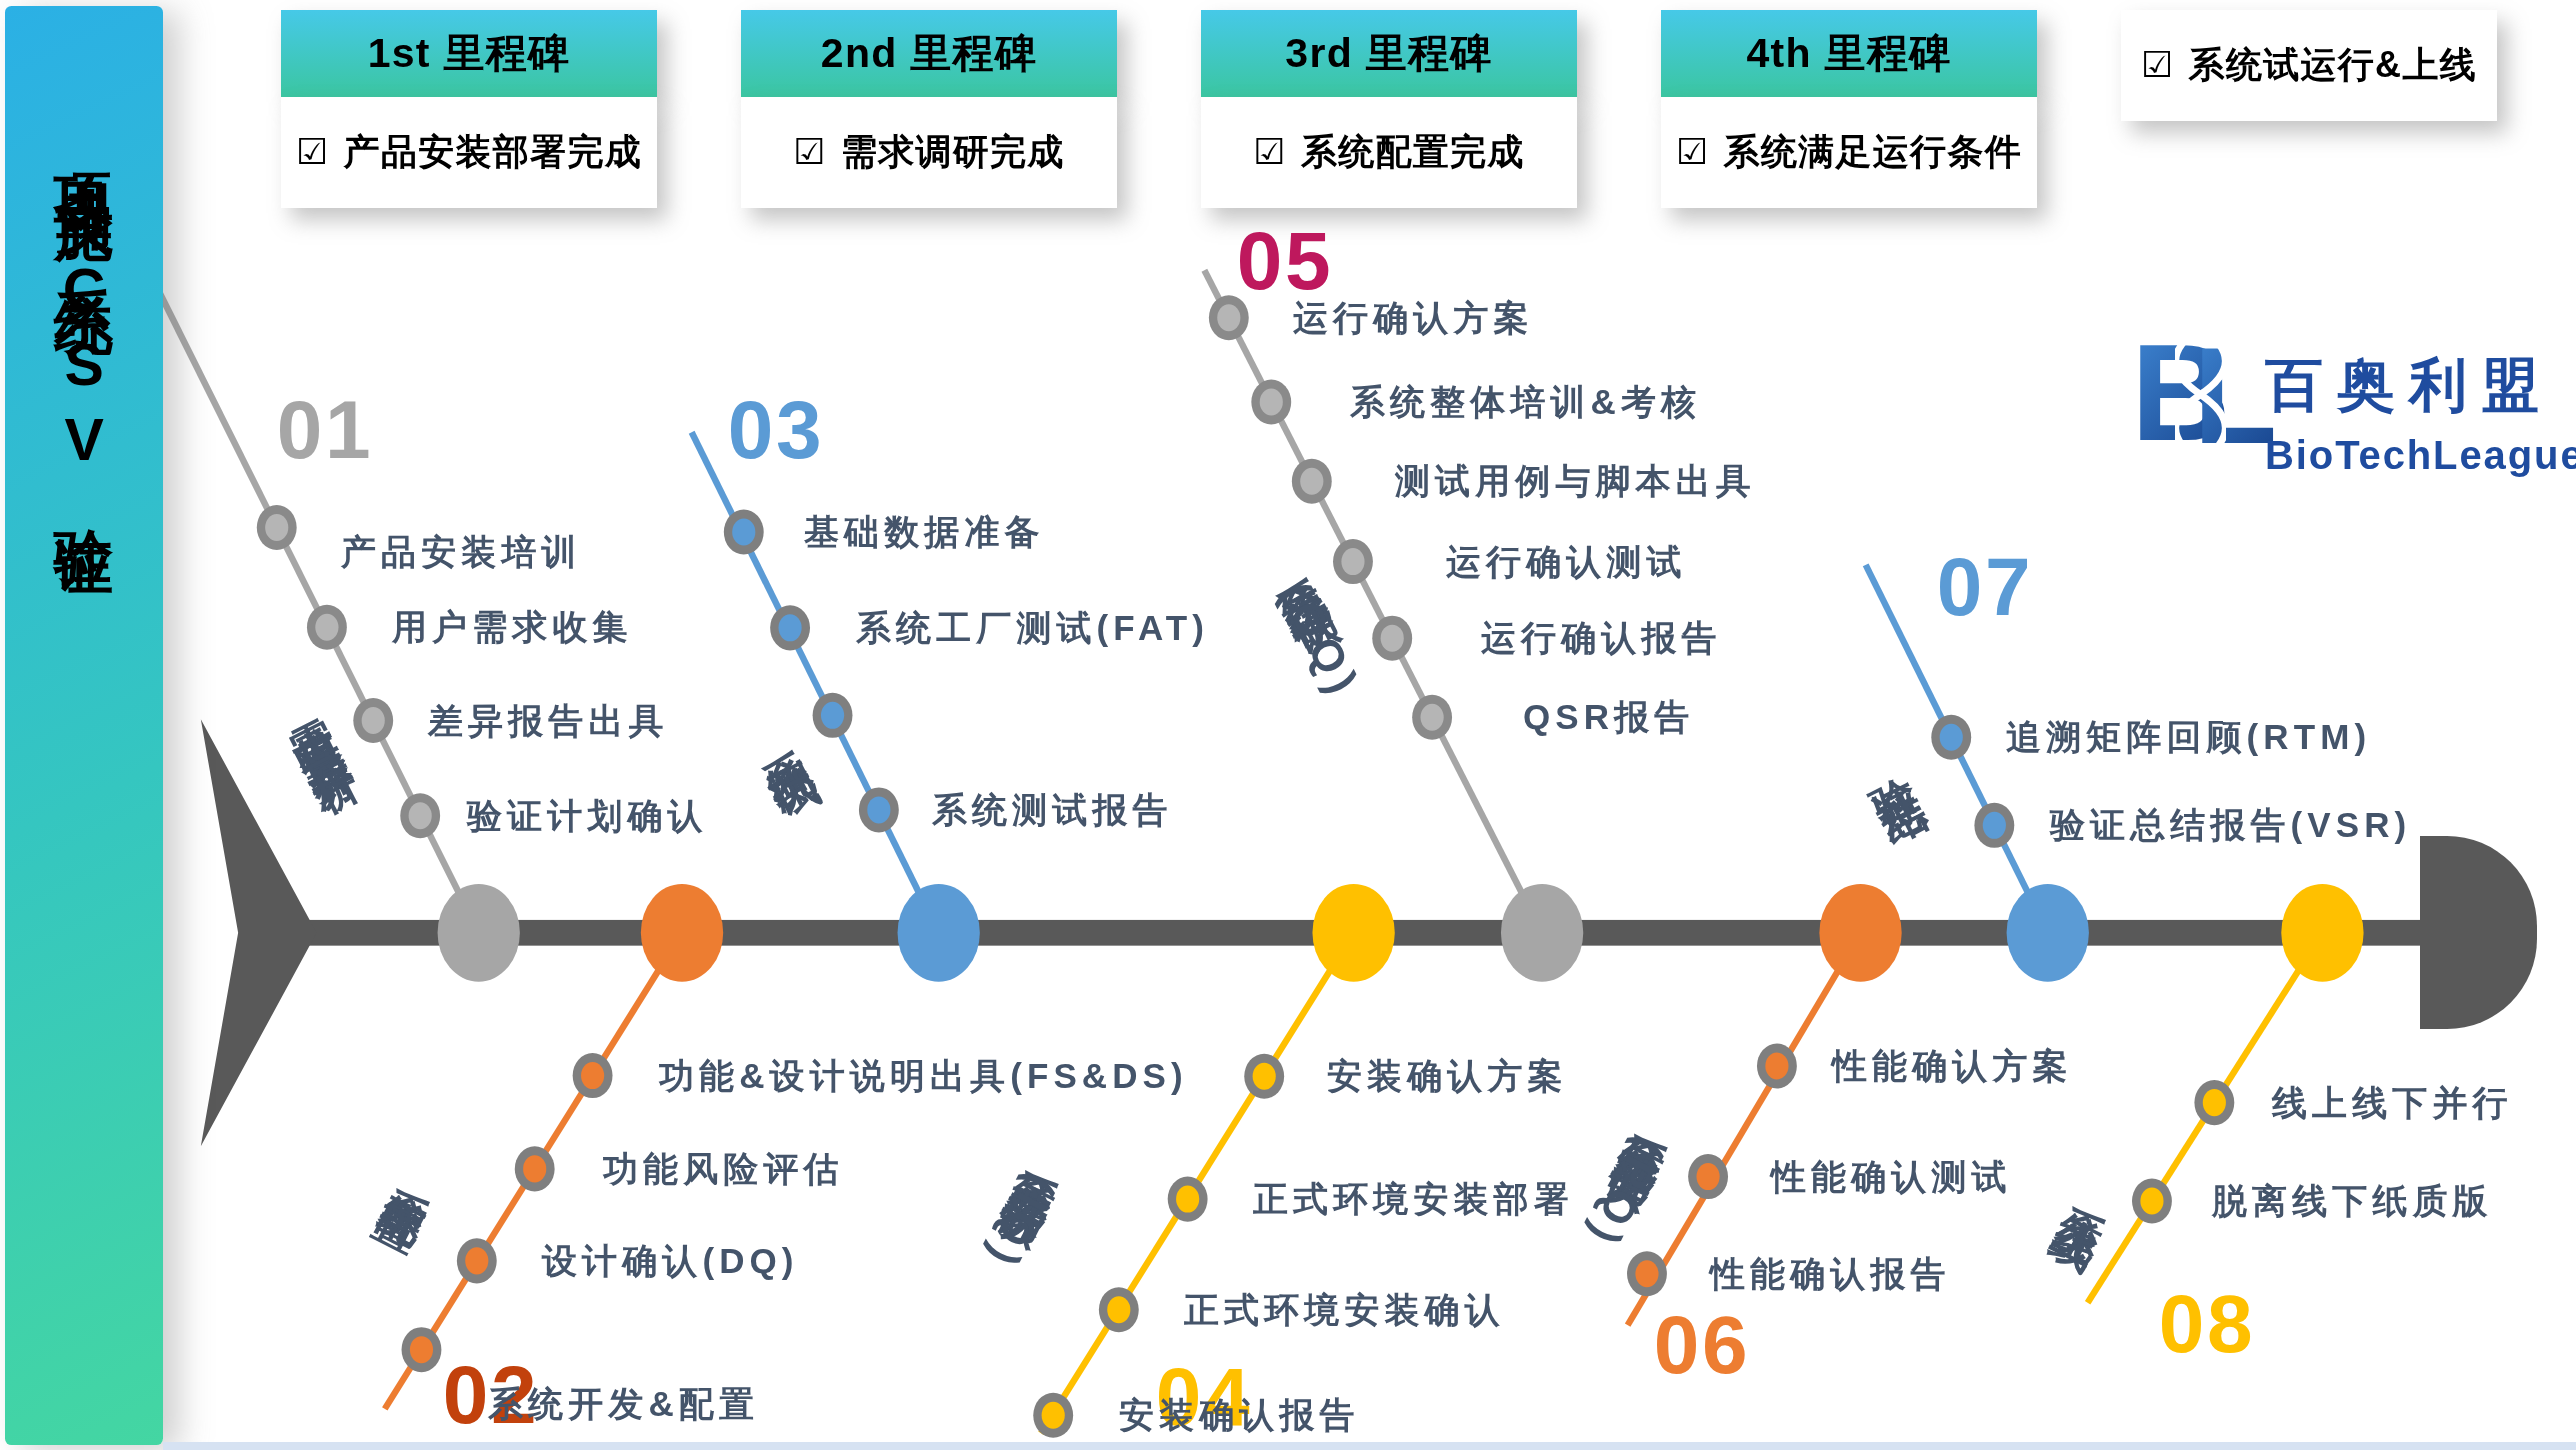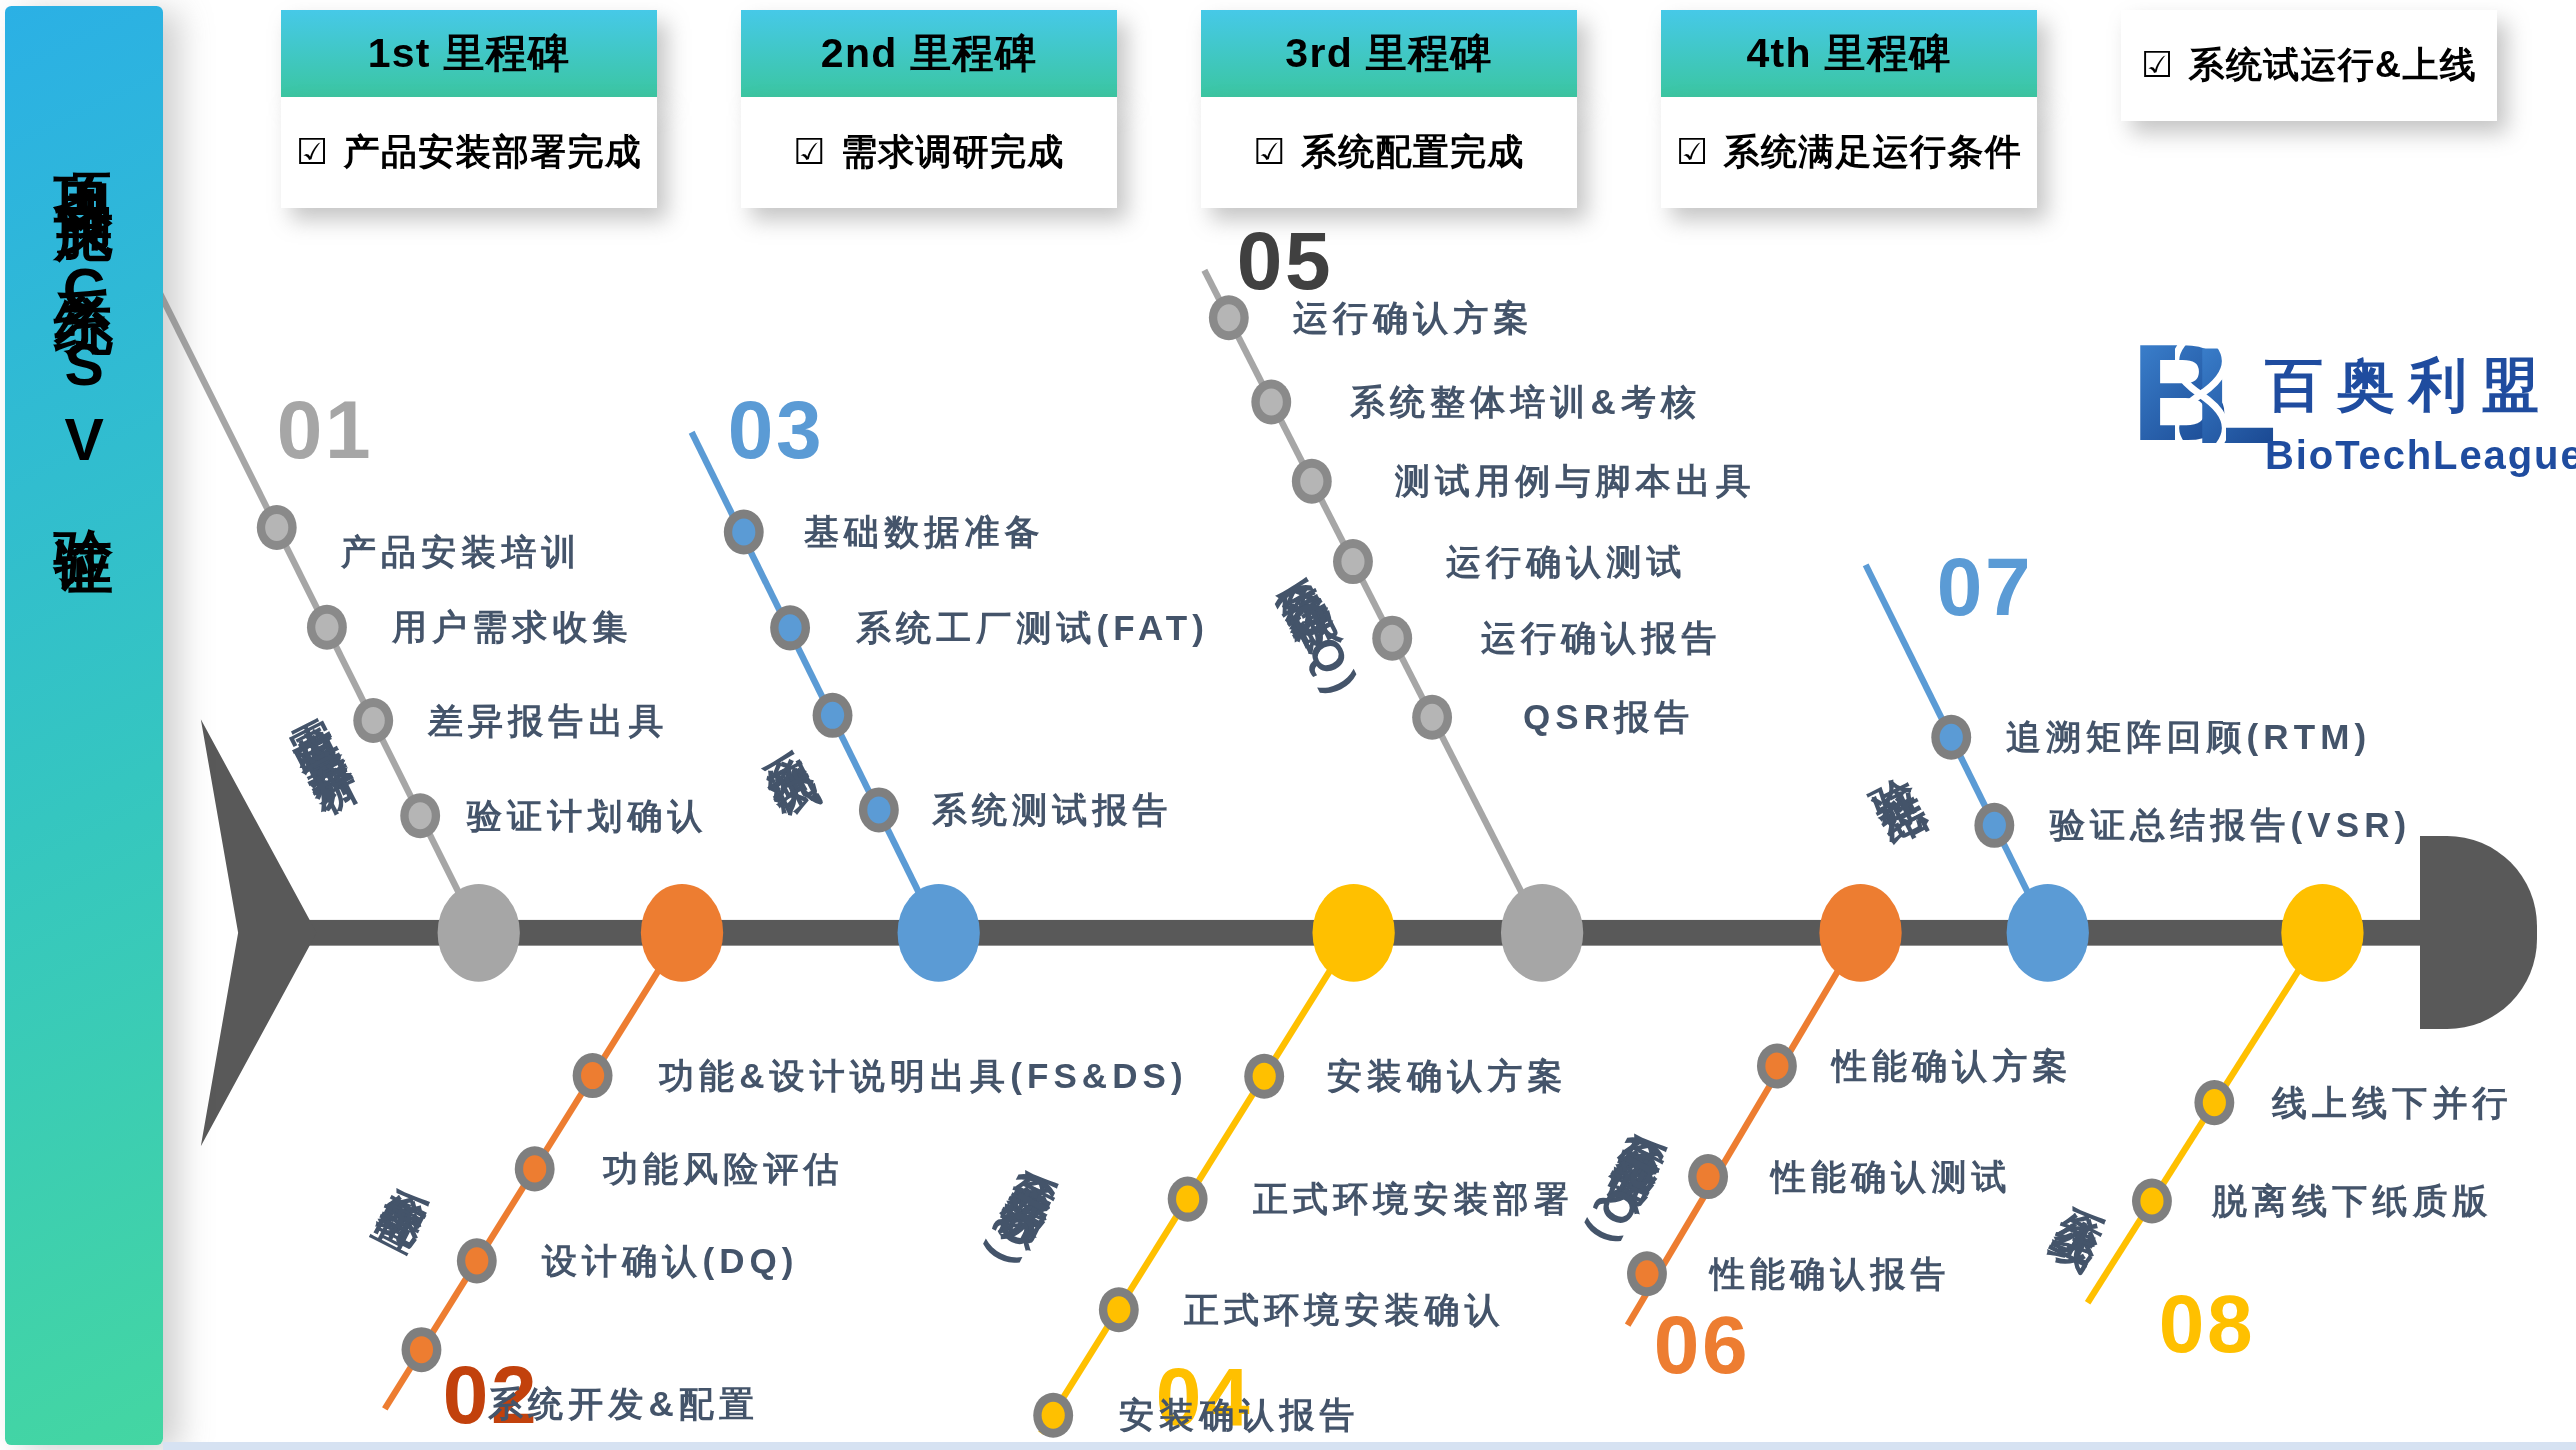--- a/index.html
+++ b/index.html
@@ -195,21 +195,21 @@
     <div class="ms-body">
       <span class="ms-check">☑</span>
       <span>系统试运行&amp;上线</span>
     </div>
   </div>
 
   <div class="branch-num" style="left:325px;top:430px;color:#A6A6A6;">01</div>
   <div class="branch-num" style="left:491px;top:1395px;color:#c2410c;">02</div>
   <div class="branch-num" style="left:776px;top:430px;color:#5B9BD5;">03</div>
   <div class="branch-num" style="left:1204px;top:1397px;color:#FFC000;">04</div>
-  <div class="branch-num" style="left:1285px;top:261px;color:#404040;text-align:center;">05</div>
+  <div class="branch-num" style="left:1285px;top:261px;color:#be185d;text-align:center;">05</div>
   <div class="branch-num" style="left:1702px;top:1345px;color:#ED7D31;">06</div>
   <div class="branch-num" style="left:1985px;top:587px;color:#5B9BD5;">07</div>
   <div class="branch-num" style="left:2207px;top:1324px;color:#FFC000;">08</div>
 
   <div class="branch-label" style="--r:-27deg;left:301px;top:719px;">需求收集与差异分析</div>
   <div class="branch-label" style="--r:27deg;left:427px;top:1173px;">系统配置</div>
   <div class="branch-label" style="--r:-27deg;left:767px;top:735px;">系统测试</div>
   <div class="branch-label" style="--r:27deg;left:1030px;top:1206px;">系统安装确认(IQ)</div>
   <div class="branch-label" style="--r:-27deg;left:1312px;top:623px;">系统运行确认(OQ)</div>
   <div class="branch-label" style="--r:27deg;left:1635px;top:1177px;">系统性能确认(PQ)</div>

